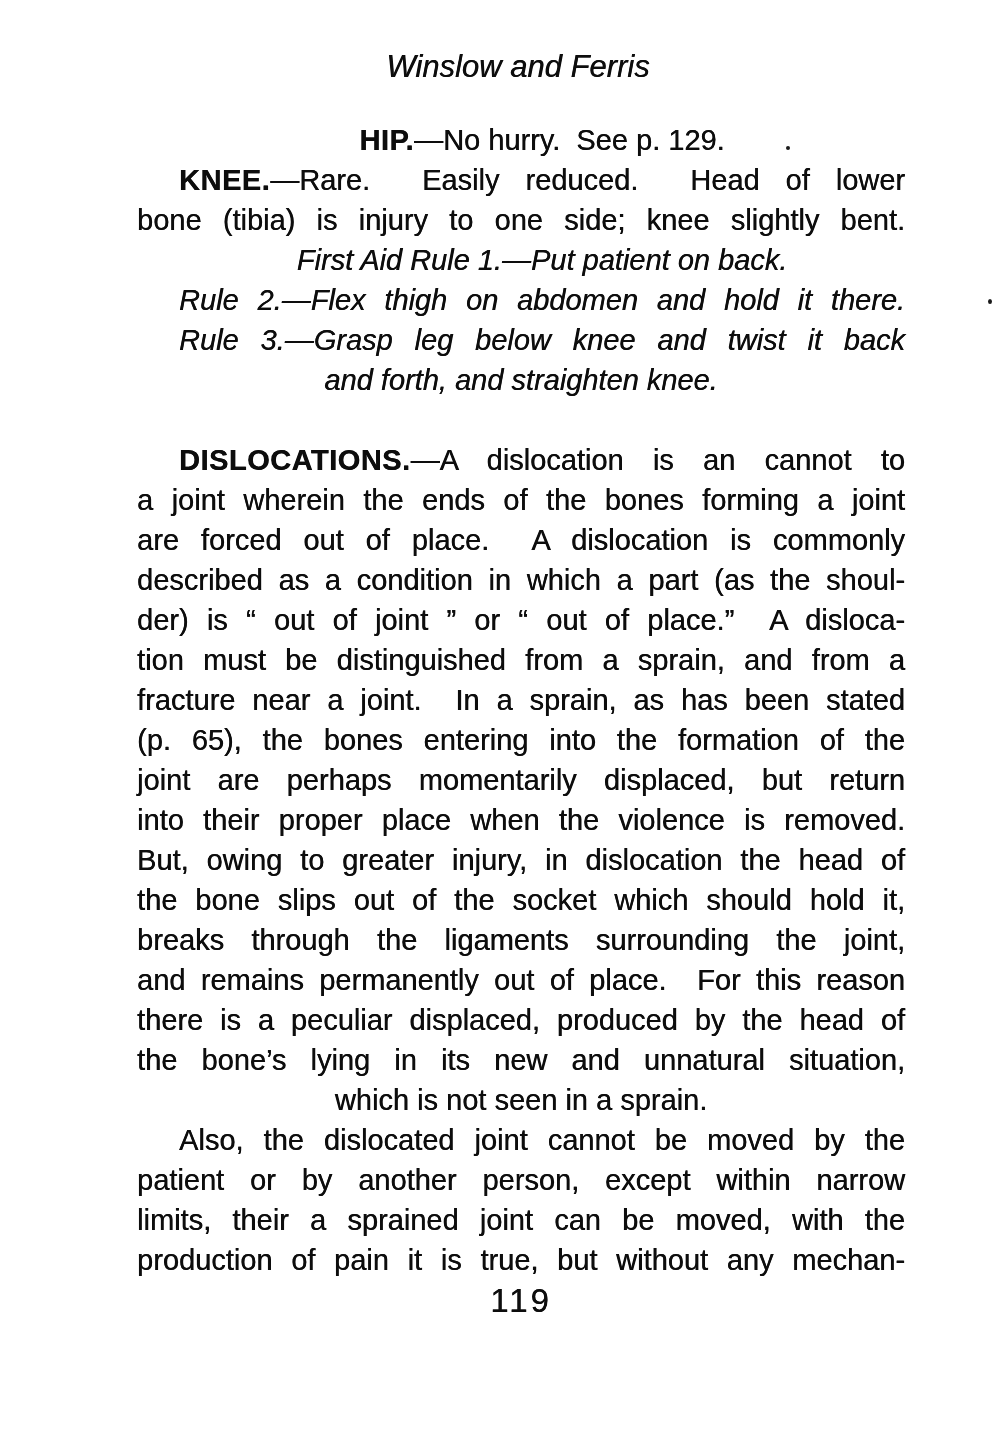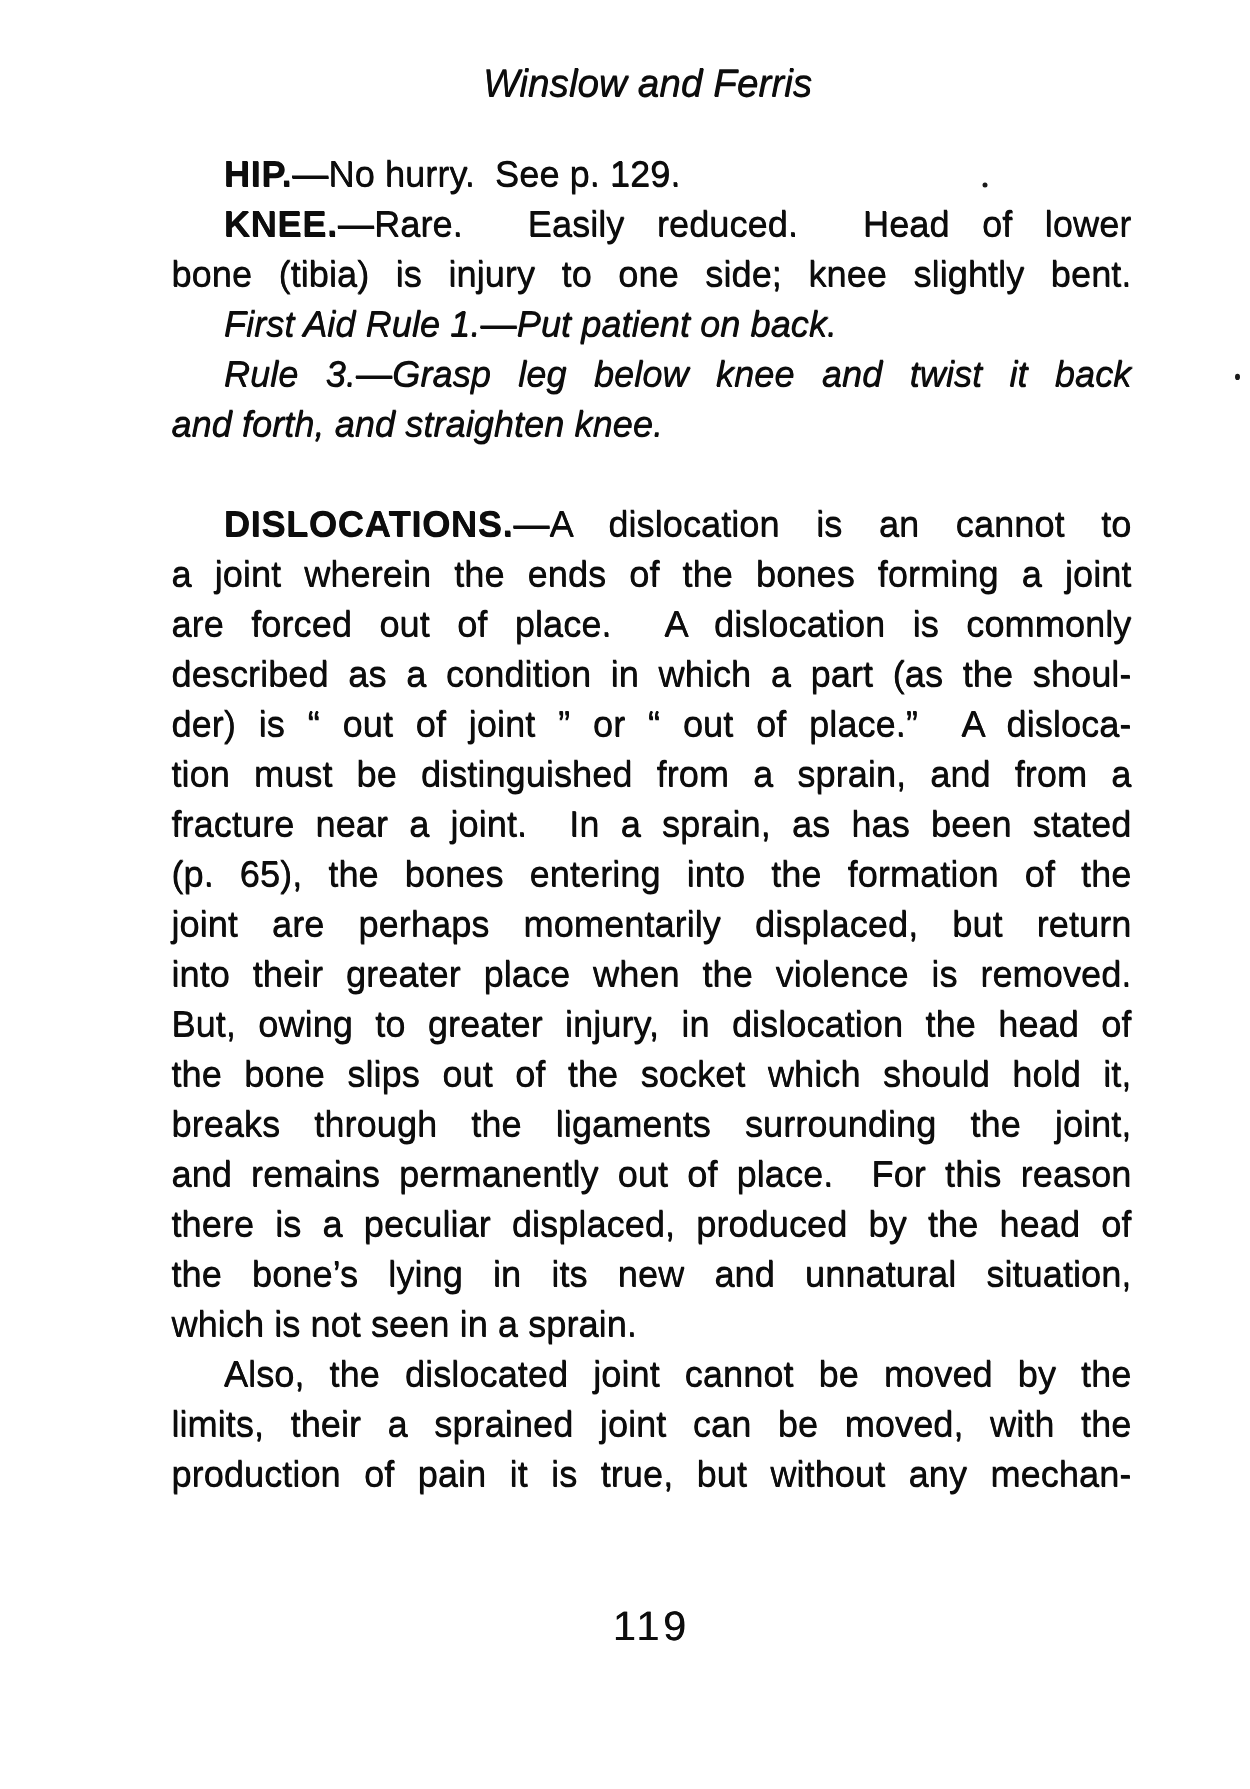--- a/index.html
+++ b/index.html
@@ -31,21 +31,21 @@
     top: 120px;
     width: 768px;
   }
   .paragraph { margin: 0; }
   .paragraph.italic { font-style: italic; }
   .paragraph.space-before { margin-top: 40px; }
   .line {
     height: 40px;
     line-height: 40px;
     font-size: 29px;
-    text-align: left;
+    text-align: center;
   }
   .line.justify {
     text-align: justify;
     text-align-last: justify;
   }
   .line.indent { text-indent: 42px; }
   .line b { font-weight: bold; letter-spacing: 0.5px; }
   .page-number {
     position: absolute;
     left: 137px;
@@ -76,44 +76,48 @@
         <div class="line indent"><b>HIP.</b><span>—No hurry.&nbsp; See p. 129.</span></div>
       </div>
       <div class="paragraph roman">
         <div class="line justify indent"><b>KNEE.</b><span>—Rare.&nbsp; Easily reduced.&nbsp; Head of lower</span></div>
         <div class="line justify"><span>bone (tibia) is injury to one side; knee slightly bent.</span></div>
       </div>
       <div class="paragraph italic">
         <div class="line indent"><span>First Aid Rule 1.—Put patient on back.</span></div>
       </div>
       <div class="paragraph italic">
+        <div class="line justify indent"><span>Rule 2.—Flex thigh on abdomen and hold it there.</span></div>
+      </div>
+      <div class="paragraph italic">
         <div class="line justify indent"><span>Rule 3.—Grasp leg below knee and twist it back</span></div>
         <div class="line"><span>and forth, and straighten knee.</span></div>
       </div>
       <div class="paragraph roman space-before">
         <div class="line justify indent"><b>DISLOCATIONS.</b><span>—A dislocation is an cannot to</span></div>
         <div class="line justify"><span>a joint wherein the ends of the bones forming a joint</span></div>
         <div class="line justify"><span>are forced out of place.&nbsp; A dislocation is commonly</span></div>
         <div class="line justify"><span>described as a condition in which a part (as the shoul-</span></div>
         <div class="line justify"><span>der) is “ out of joint ” or “ out of place.”&nbsp; A disloca-</span></div>
         <div class="line justify"><span>tion must be distinguished from a sprain, and from a</span></div>
         <div class="line justify"><span>fracture near a joint.&nbsp; In a sprain, as has been stated</span></div>
         <div class="line justify"><span>(p. 65), the bones entering into the formation of the</span></div>
         <div class="line justify"><span>joint are perhaps momentarily displaced, but return</span></div>
-        <div class="line justify"><span>into their greater place when the violence is removed.</span></div>
+        <div class="line justify"><span>into their proper place when the violence is removed.</span></div>
         <div class="line justify"><span>But, owing to greater injury, in dislocation the head of</span></div>
         <div class="line justify"><span>the bone slips out of the socket which should hold it,</span></div>
         <div class="line justify"><span>breaks through the ligaments surrounding the joint,</span></div>
         <div class="line justify"><span>and remains permanently out of place.&nbsp; For this reason</span></div>
         <div class="line justify"><span>there is a peculiar displaced, produced by the head of</span></div>
         <div class="line justify"><span>the bone’s lying in its new and unnatural situation,</span></div>
         <div class="line"><span>which is not seen in a sprain.</span></div>
       </div>
       <div class="paragraph roman">
         <div class="line justify indent"><span>Also, the dislocated joint cannot be moved by the</span></div>
+        <div class="line justify"><span>patient or by another person, except within narrow</span></div>
         <div class="line justify"><span>limits, their a sprained joint can be moved, with the</span></div>
         <div class="line justify"><span>production of pain it is true, but without any mechan-</span></div>
       </div>
     </div>
 
   <div class="page-number">119</div>
 
   <div class="speck s1"></div>
   <div class="speck s2"></div>
 </div>

